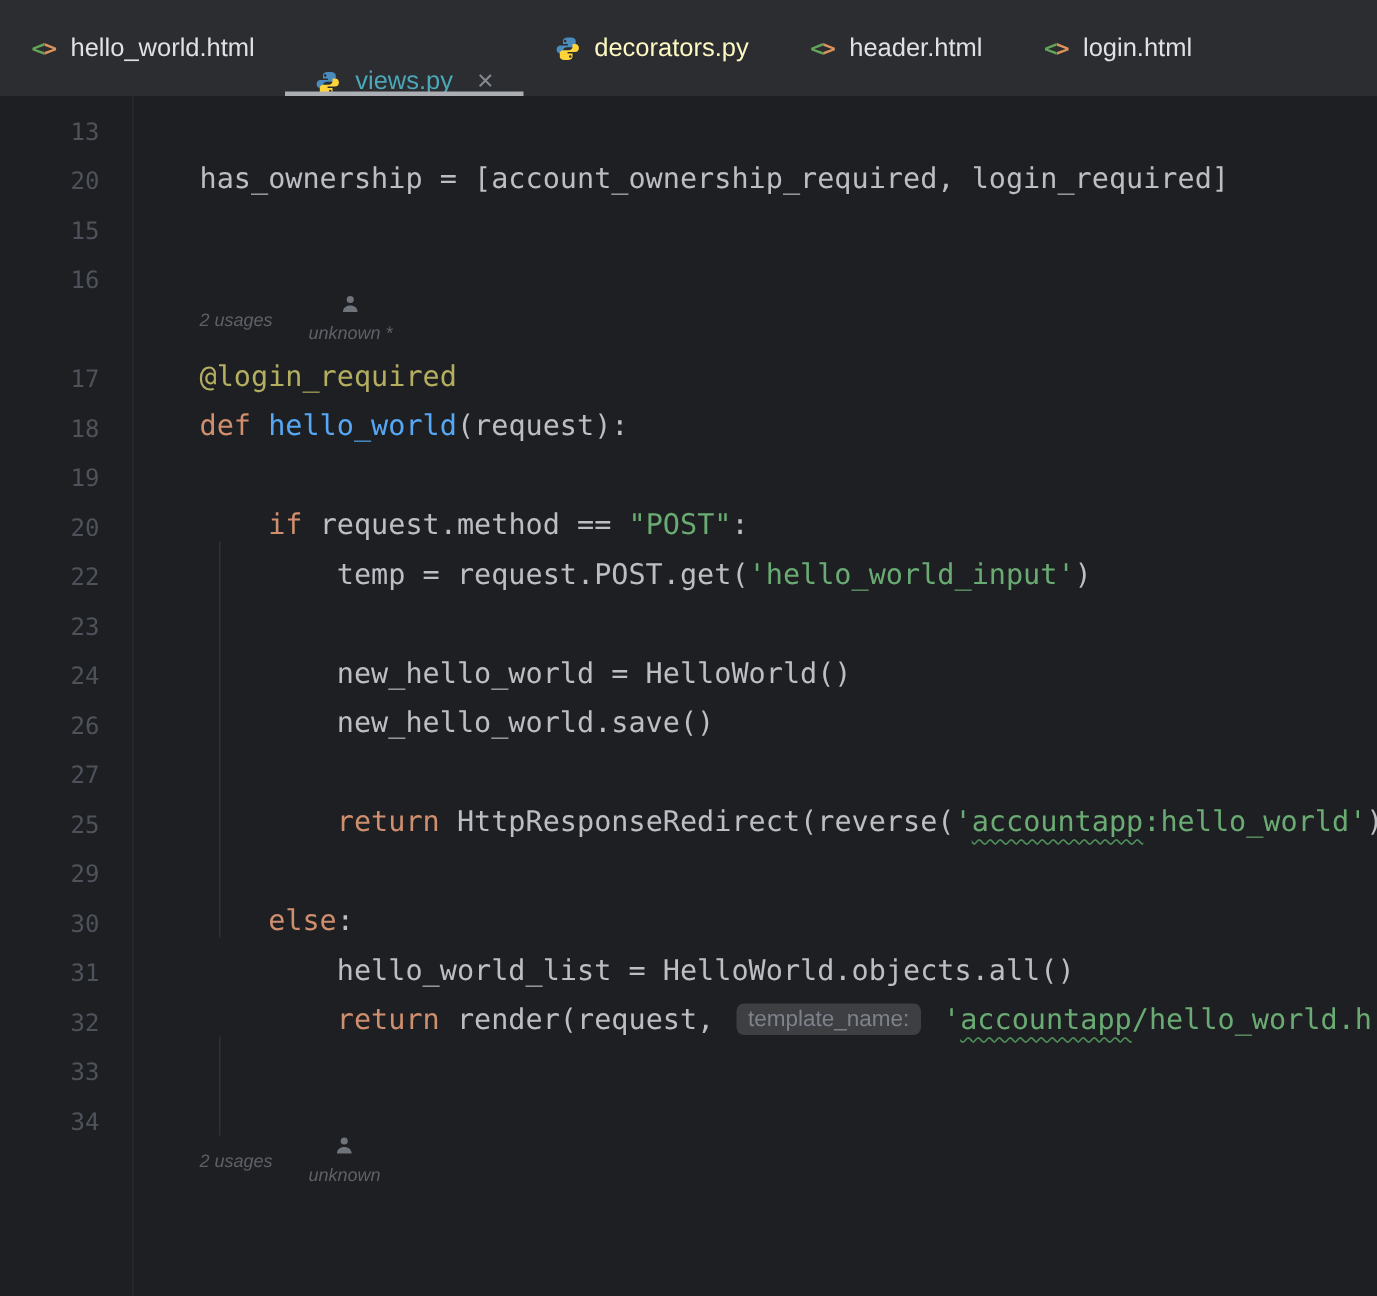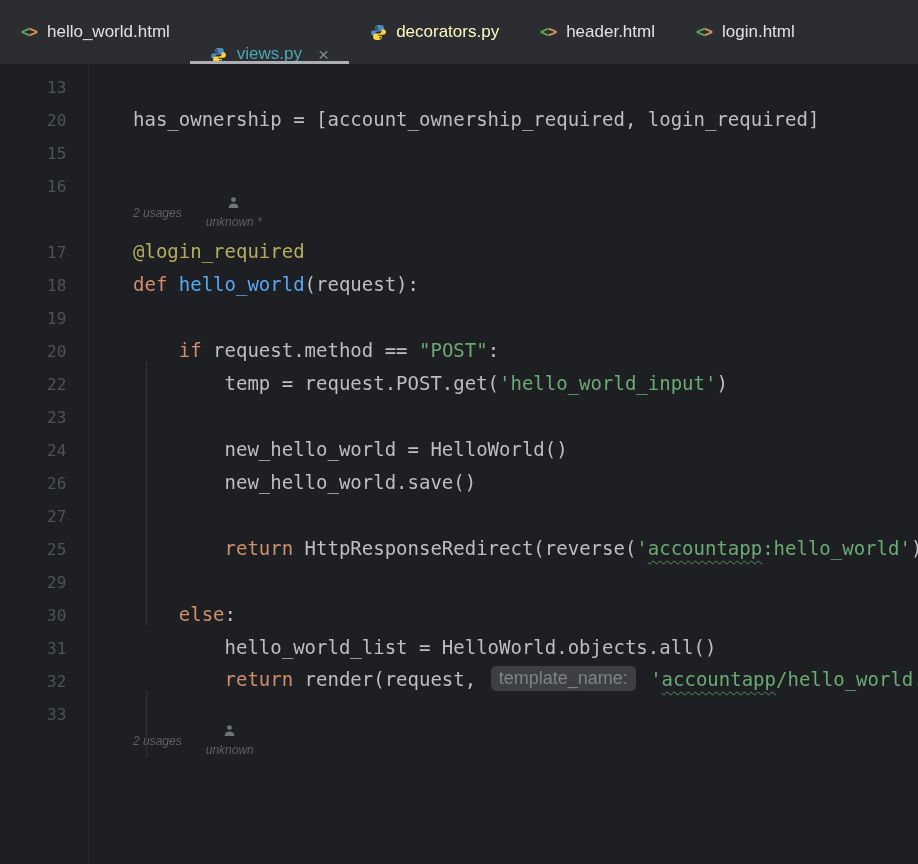--- a/index.html
+++ b/index.html
@@ -23,21 +23,21 @@
 
   .tk-default{color:var(--fg,#BCBEC4);}
   .tk-keyword{color:var(--kw,#CF8E6D);}
   .tk-decorator{color:var(--deco,#B3AE60);}
   .tk-funcname{color:var(--func,#56A8F5);}
   .tk-string{color:var(--str,#6AAB73);}
   .tk-string-underline{color:var(--str,#6AAB73);text-decoration:underline;text-decoration-style:wavy;
           text-decoration-color:var(--wavy,#4E8F5A);text-decoration-thickness:1px;text-underline-offset:5px;}
 
   .chip{display:inline-block;background:var(--chip-bg,#3D3F42);color:var(--chip-fg,#7E828A);
-        border-radius:5px;padding:2px 8px;font-family:"Liberation Sans",sans-serif;font-size:18px;
+        border-radius:5px;padding:2px 8px;font-family:"Liberation Sans",sans-serif;font-size:15px;
         vertical-align:2px;margin:0 3px;}
 
   .hintline{display:flex;align-items:center;font-family:"Liberation Sans",sans-serif;font-size:12px;
         color:var(--hint,#5D6066);padding-left:4px;font-style:italic;}
   .hintline .author{display:inline-flex;align-items:center;gap:6px;margin-left:24px;flex-direction:column;}
 
   .guide{position:absolute;width:1px;background:#2E3135;left:146px;}
   .gutter-sep{position:absolute;top:64px;bottom:0;left:88px;width:1px;background:#26282C;}
 </style>
 </head>
@@ -170,20 +170,24 @@
       </div>
       <div class="row">
         <div class="gutter">32</div>
         <div class="code"><span class="tk-default">        </span><span class="tk-keyword">return </span><span class="tk-default">render(request, </span><span class="chip">template_name:</span><span class="tk-default"> </span><span class="tk-string">'</span><span class="tk-string-underline">accountapp</span><span class="tk-string">/hello_world.h</span></div>
       </div>
       <div class="row">
         <div class="gutter">33</div>
         <div class="code"></div>
       </div>
       <div class="row">
+        <div class="gutter">34</div>
+        <div class="code"></div>
+      </div>
+      <div class="row">
         <div class="gutter"></div>
         <div class="hintline">
           <span>2 usages</span>
           <span class="author">
             <svg width="13" height="13" viewBox="0 0 12 12">
               <circle cx="6" cy="3.4" r="2.2" fill="#6F737A"></circle>
               <path d="M1.5 11c0-2.6 2-4 4.5-4s4.5 1.4 4.5 4z" fill="#6F737A"></path>
             </svg>
             <span>unknown</span>
           </span>

